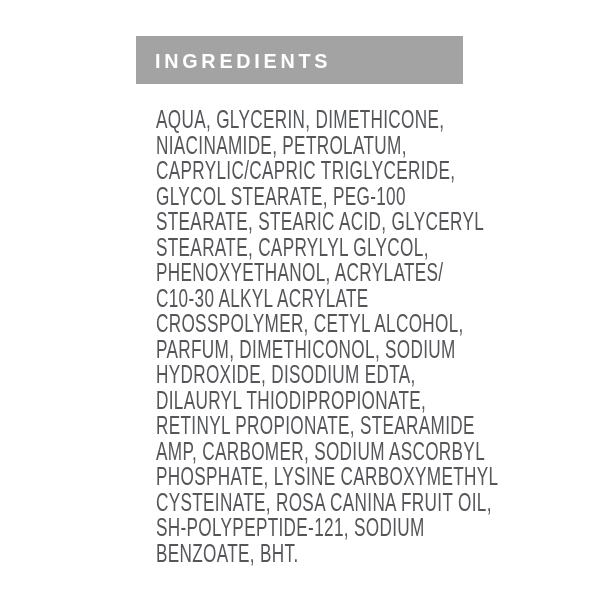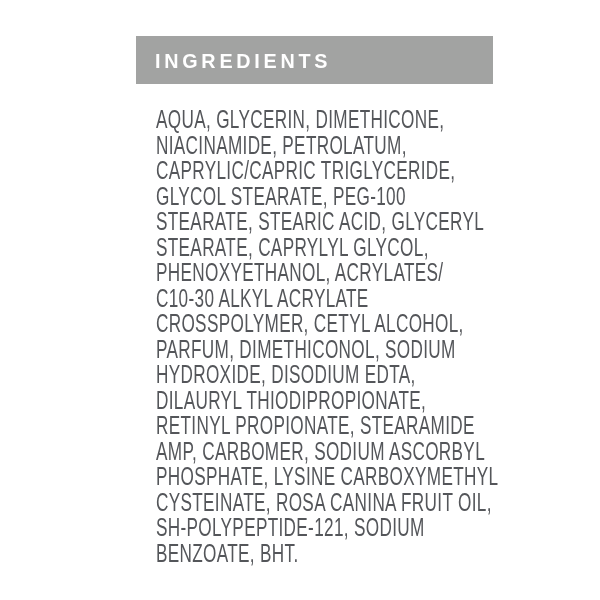--- a/index.html
+++ b/index.html
@@ -13,21 +13,21 @@
     width: 600px;
     height: 600px;
     background: #ffffff;
     overflow: hidden;
     font-family: "Liberation Sans", "DejaVu Sans", sans-serif;
   }
   .header-bar {
     position: absolute;
     left: 136px;
     top: 36px;
-    width: 357px;
+    width: 327px;
     height: 48px;
     background: #a2a3a2;
     display: flex;
     align-items: center;
     box-sizing: border-box;
     padding-left: 19px;
   }
   .header-label {
     color: #ffffff;
     font-size: 21px;

